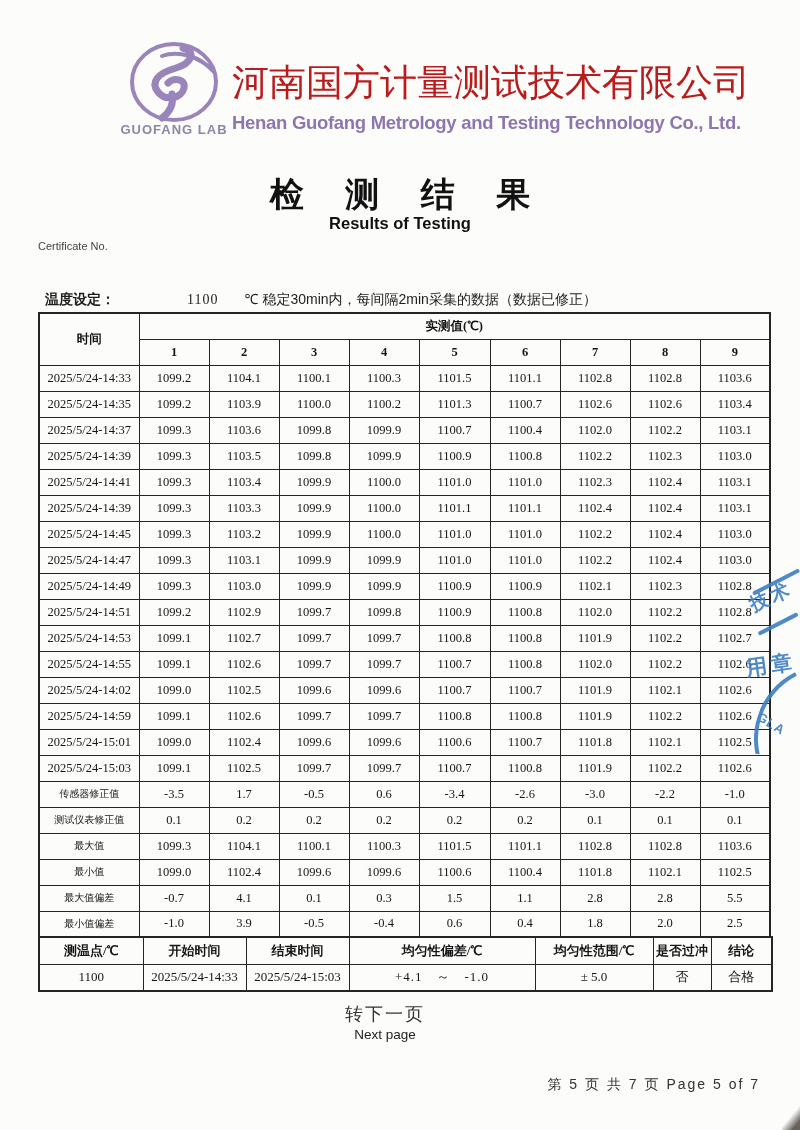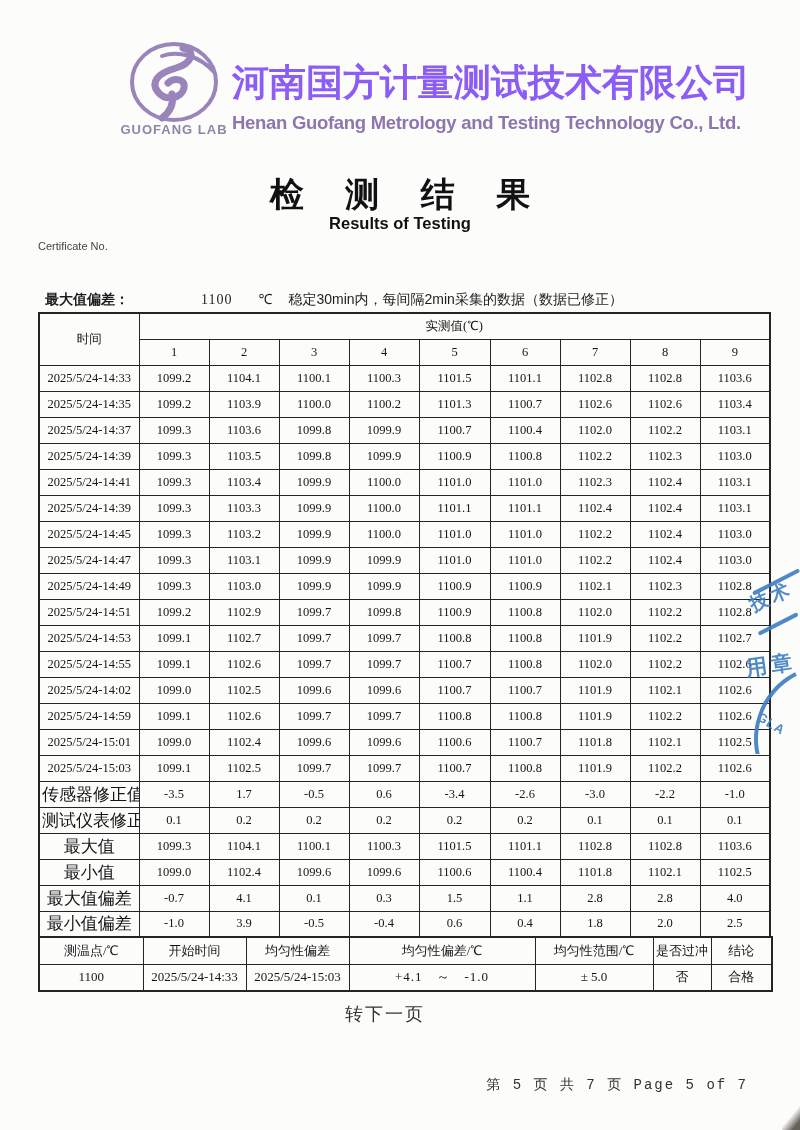--- a/index.html
+++ b/index.html
@@ -14,21 +14,21 @@
   
   .brand { position:absolute; top:40px; left:110px; width:620px; }
   .brand-logo { position:absolute; top:2px; left:18px; width:92px; height:82px; }
   .brand-logo-label {
     position:absolute; top:82px; left:0px; width:128px; text-align:center;
     font-size:13px; letter-spacing:1px; color:#8f85a5; font-weight:600;
   }
   .brand-cn {
     position:absolute; top:18px; left:122px; width:490px;
     font-family:"Liberation Serif", serif;
-    font-size:37px; font-weight:700; color:#8b5cf6; letter-spacing:0px; white-space:nowrap;
+    font-size:37px; font-weight:400; color:#b91c1c; letter-spacing:0px; white-space:nowrap;
   }
   .brand-en {
     position:absolute; top:72px; left:122px; width:500px;
     font-size:18.5px; font-weight:700; color:#8d76ad; letter-spacing:-0.3px; white-space:nowrap;
   }
   
   .doc-title {
     position:absolute; top:172px; left:0; width:800px; text-align:center;
     font-size:34px; font-weight:700; letter-spacing:16px; text-indent:16px; color:#111;
   }
@@ -41,41 +41,41 @@
   .cert-label { font-size:17px; font-weight:700; }
   .cert-number {
     font-family:"Liberation Serif", serif; font-size:18px; letter-spacing:1.5px; margin-left:14px;
   }
   .cert-label-en { font-size:11px; color:#444; margin-top:0px; }
   
   .setting { position:absolute; top:289px; left:45px; font-size:14px; white-space:nowrap; }
   .setting .lbl { font-weight:600; }
   .setting .val { font-family:"Liberation Serif", serif; margin-left:72px; letter-spacing:1px; }
   .setting .unit { margin-left:26px; }
-  .setting .note { margin-left:16px; }
+  .setting .note { margin-left:4px; }
   
   .tables { position:absolute; top:312px; left:38px; width:733px; }
   table { border-collapse:collapse; table-layout:fixed; width:733px;
           font-family:"Liberation Serif", serif; font-size:12.5px; color:#151515; }
   table.main { border:2px solid #252525; }
   table.summary { border:2px solid #252525; margin-top:-2px; font-size:13px; }
   th, td { border:1px solid #252525; text-align:center; vertical-align:middle;
            padding:0 2px; overflow:hidden; white-space:nowrap; }
   table.main tr { height:26px; }
   table.summary tr { height:27px; }
-  th { font-weight:400; }
-  td.rowlabel { font-size:17px; }
+  th { font-weight:700; }
+  td.rowlabel { font-size:10px; }
   .uniformity-cell { letter-spacing:1px;margin-top:40px; }
   
   .nextpage { position:absolute; top:1002px; left:0; width:770px; text-align:center; }
   .nextpage-cn { font-size:18px; color:#333; letter-spacing:2px; }
   .nextpage-en { font-size:13.5px; color:#222; margin-top:1px; }
   .pagefooter {
-    position:absolute; top:1076px; left:0; width:748px; text-align:right;
-    font-family:Liberation Mono, monospace; font-size:14px; color:#333; letter-spacing:2px;
+    position:absolute; top:1076px; left:12px; width:748px; text-align:right;
+    font-family:Liberation Sans, sans-serif; font-size:14px; color:#333; letter-spacing:2px;
   }
   
   .stamp { position:absolute; top:556px; right:0; width:60px; height:198px;
            overflow:hidden; pointer-events:none; opacity:.9; }
   .stamp .ln { position:absolute; background:#3d7ec2; height:3.5px; border-radius:2px; }
   .stamp .ln1 { width:52px; left:10px; top:24px; transform:rotate(-27deg); }
   .stamp .ln2 { width:44px; left:16px; top:66px; transform:rotate(-27deg); }
   .stamp .t1 { position:absolute; left:9px; top:28px; font-size:19px; font-weight:700;
                color:#3d7ec2; transform:rotate(-24deg); letter-spacing:3px; white-space:nowrap; }
   .stamp .t2 { position:absolute; left:6px; top:95px; font-size:21px; font-weight:700;
@@ -105,21 +105,21 @@
 </div>
 
 <div class="doc-title">检 测 结 果</div>
 <div class="doc-title-en">Results of  Testing</div>
 
 <div class="cert">
   <div class="cert-label-en">Certificate No.</div>
 </div>
 
 <div class="setting">
-  <span class="lbl">最大值偏差：</span><span class="val">1100</span><span class="unit">℃</span><span class="note">稳定30min内，每间隔2min采集的数据（数据已修正）</span>
+  <span class="lbl">温度设定：</span><span class="val">1100</span><span class="unit">℃</span><span class="note">稳定30min内，每间隔2min采集的数据（数据已修正）</span>
 </div>
 
 <div class="tables">
   <table class="main">
     <colgroup>
       <col style="width:100px">
       <col style="width:70px">
         <col style="width:70px">
         <col style="width:70px">
       <col style="width:70px">
@@ -390,21 +390,21 @@
         <tr>
           <td class="rowlabel">最大值偏差</td>
           <td>-0.7</td>
           <td>4.1</td>
           <td>0.1</td>
           <td>0.3</td>
           <td>1.5</td>
           <td>1.1</td>
           <td>2.8</td>
           <td>2.8</td>
-          <td>4.0</td>
+          <td>5.5</td>
         </tr>
         <tr>
           <td class="rowlabel">最小值偏差</td>
           <td>-1.0</td>
           <td>3.9</td>
           <td>-0.5</td>
           <td>-0.4</td>
           <td>0.6</td>
           <td>0.4</td>
           <td>1.8</td>
@@ -421,41 +421,42 @@
         <col style="width:103px">
       <col style="width:186px">
         <col style="width:118px">
         <col style="width:58px">
         <col style="width:61px">
     </colgroup>
     <tbody>
       <tr id="summary-head">
           <th>测温点/℃</th>
           <th>开始时间</th>
-          <th>均匀性偏差</th>
+          <th>结束时间</th>
           <th>均匀性偏差/℃</th>
           <th>均匀性范围/℃</th>
           <th>是否过冲</th>
           <th>结论</th>
         </tr>
       <tr id="summary-vals">
           <td>1100</td>
           <td>2025/5/24-14:33</td>
           <td>2025/5/24-15:03</td>
           <td class="uniformity-cell">+4.1　～　-1.0</td>
           <td>± 5.0</td>
           <td>否</td>
           <td>合格</td>
         </tr>
     </tbody>
   </table>
 </div>
 
 <div class="nextpage">
   <div class="nextpage-cn">转下一页</div>
+  <div class="nextpage-en">Next page</div>
 </div>
 
 <div class="pagefooter">第 5 页 共 7 页 Page 5 of 7</div>
 
 <div class="stamp">
   <div class="ln ln1"></div>
   <div class="t1">技术</div>
   <div class="ln ln2"></div>
   <div class="t2">用章</div>
   <div class="arc"></div>

